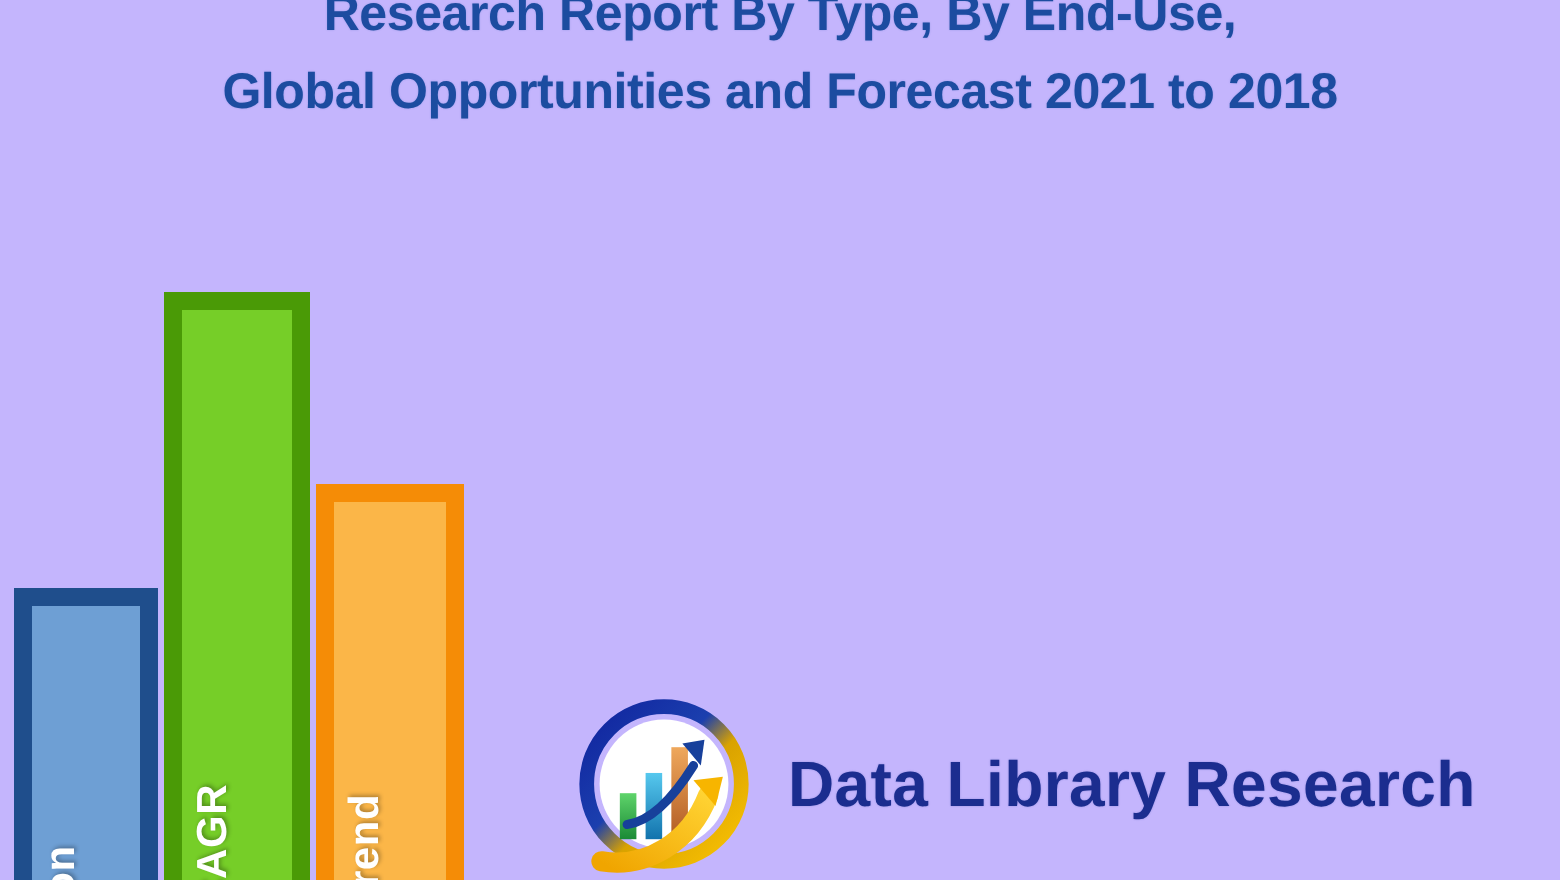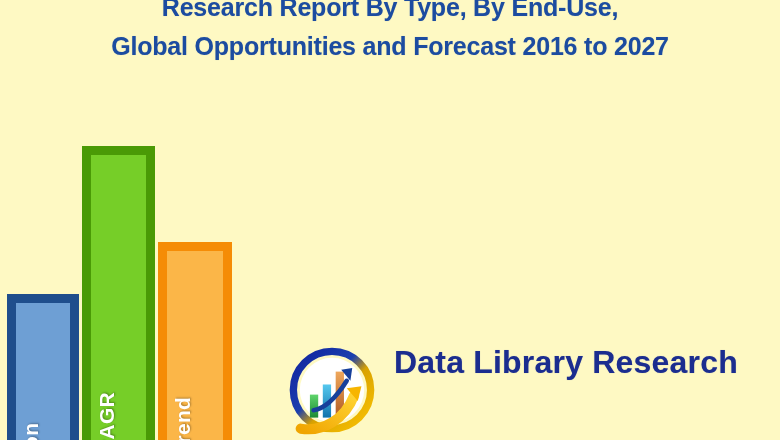--- a/index.html
+++ b/index.html
@@ -111,44 +111,45 @@
   #bar-trend .bar-label { bottom: -24px; }
 
   
   .logo {
     position: absolute;
     left: 286px;
     top: 344px;
     width: 440px;
     height: 96px;
     display: flex;
+    align-items: center;
   }
   .logo-mark {
     width: 92px;
     height: 92px;
     flex: 0 0 92px;
   }
   .logo-text {
     margin-left: 16px;
     color: #1b2d8f;
     font-weight: bold;
     font-size: 32px;
     letter-spacing: 0.2px;
     white-space: nowrap;
     text-shadow: 0 0 1px rgba(27,45,143,0.3);
   }
 </style>
 </head>
 <body>
 
-<div id="stage" style="background: #fef9c3;">
+<div id="stage" style="background: #c4b5fd;">
 
   <div class="title-block">
     <span class="title-line" style="color: rgb(28, 76, 160);">Research Report By Type, By End-Use,</span>
-    <span class="title-line" style="color: rgb(28, 76, 160);">Global Opportunities and Forecast 2016 to 2027</span>
+    <span class="title-line" style="color: rgb(28, 76, 160);">Global Opportunities and Forecast 2021 to 2018</span>
   </div>
 
   <div class="chart">
 
     <div class="bar" id="bar-usd" style="background: rgb(31, 78, 140);">
       <div class="inner" style="background: rgb(110, 159, 212);"></div>
       <div class="bar-label-wrap">
         <span class="bar-label">USD XX Million</span>
       </div>
     </div>

